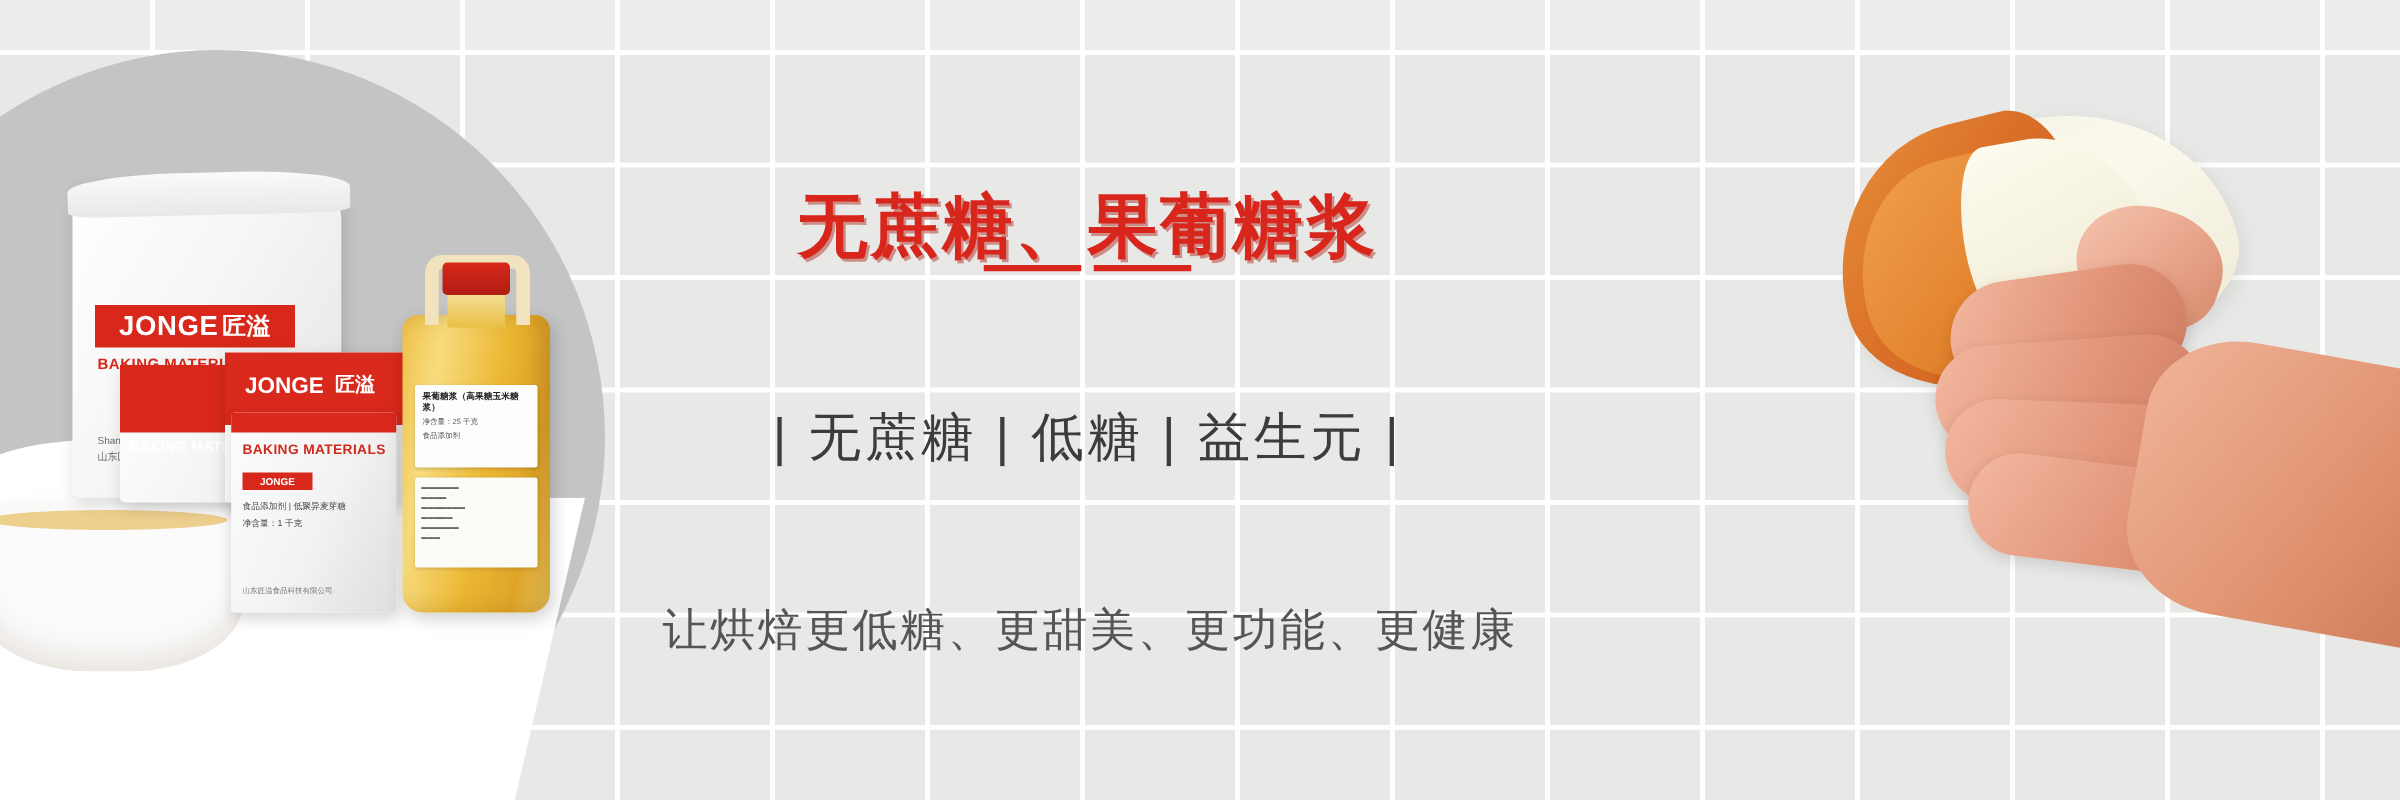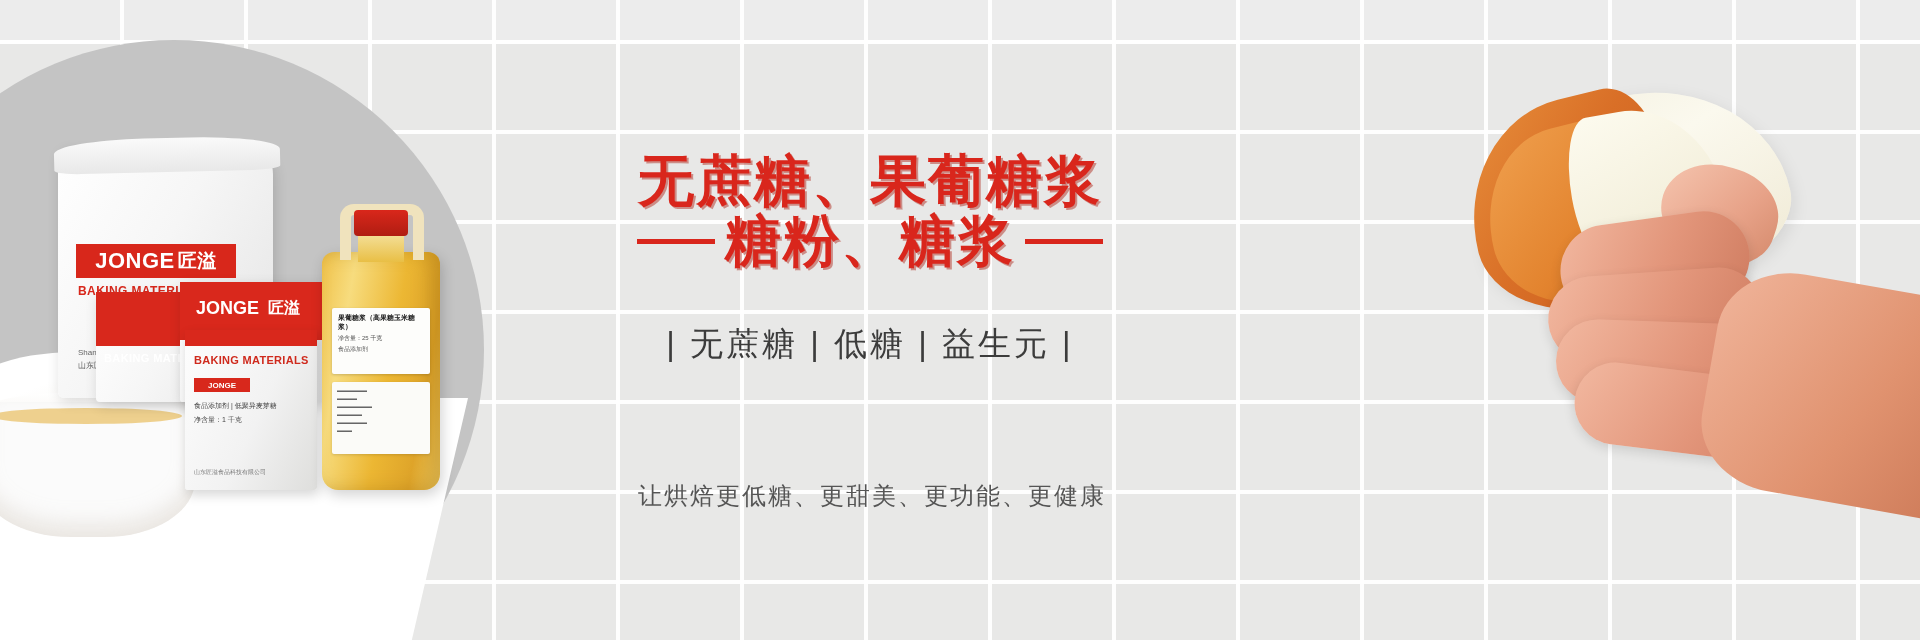--- a/index.html
+++ b/index.html
@@ -197,25 +197,25 @@
   }
   .dash {
     height:5px; width:78px; background:#d9261c; flex:none;
   }
   .headline-2-text {
     color:#d9261c; font-weight:bold; font-size:56px; letter-spacing:2px;
     line-height:1.05; text-shadow:2px 2px 0 rgba(170,30,18,.45); white-space:nowrap;
   }
   .subline {
     position:absolute; left:0; top:262px; width:700px; text-align:center;
-    color:#3c3c3c; font-size:33px; letter-spacing:3px; white-space:nowrap;
+    color:#3c3c3c; font-size:42px; letter-spacing:3px; white-space:nowrap;
   }
   .tagline {
     position:absolute; left:-38px; top:420px; width:780px; text-align:center;
-    color:#555555; font-size:24px; letter-spacing:2px; white-space:nowrap;
+    color:#555555; font-size:36px; letter-spacing:2px; white-space:nowrap;
   }
 </style>
 </head>
 <body>
 
 <div id="banner">
 
   <div class="tile-base"></div>
   <div class="top-strip"></div>
   <div class="tile-grid"></div>
@@ -295,20 +295,19 @@
     <div class="finger f2"></div>
     <div class="finger f3"></div>
     <div class="finger f4"></div>
     <div class="wrist"></div>
   </div>
 
   <div class="text-block">
     <div class="headline">无蔗糖、果葡糖浆</div>
     <div class="headline-2">
       <span class="dash"></span>
-      <span class="headline-2-text">糖粉、糖浆</span>
       <span class="dash"></span>
     </div>
     <div class="subline">| 无蔗糖 | 低糖 | 益生元 |</div>
     <div class="tagline">让烘焙更低糖、更甜美、更功能、更健康</div>
   </div>
 
 </div>
 
 </body></html>

